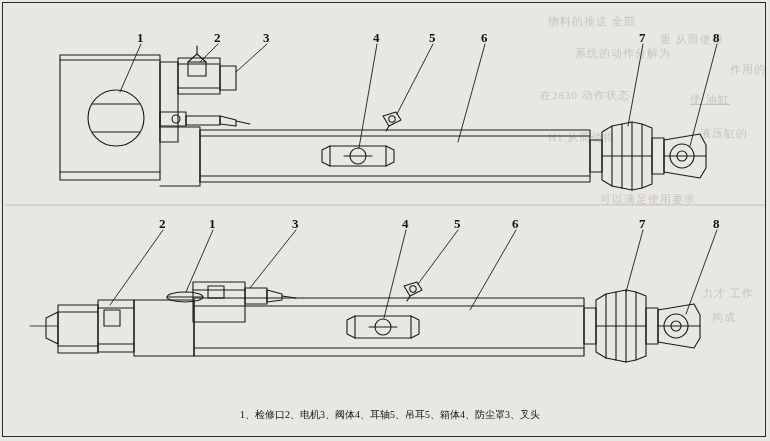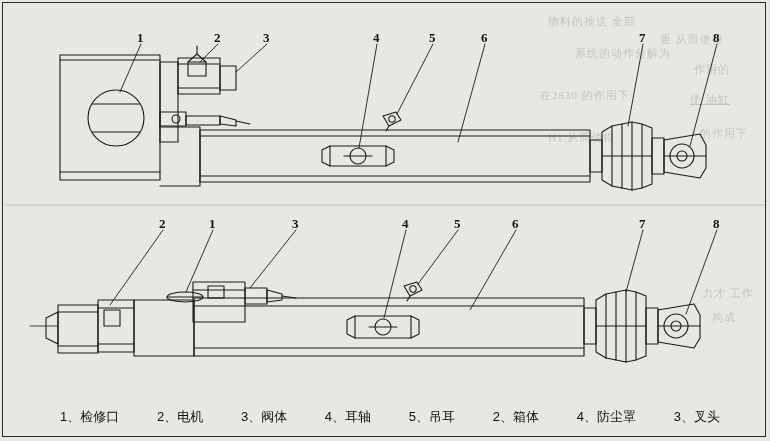--- a/index.html
+++ b/index.html
@@ -27,24 +27,24 @@
     font-size:13px;
     color:#111;
     font-family:"Liberation Serif", serif;
     font-weight:600;
   }
   .legend{
     position:absolute;
     left:60px;top:408px;
     width:660px;
     display:flex;
-    justify-content:space-between;
-    font-size:13px;
+    justify-content:center;
+    font-size:10px;
     color:#111;
-    font-family:Liberation Sans, sans-serif;
+    font-family:Liberation Serif, serif;
   }
   .legend span{white-space:nowrap;}
   .ghost{
     position:absolute;
     color:rgba(120,115,108,0.30);
     font-size:11px;
     font-family:"Liberation Serif", serif;
     letter-spacing:1px;
     pointer-events:none;
     user-select:none;
@@ -53,25 +53,26 @@
 </head>
 <body>
 
 <div id="page">
 
   <div class="frame"></div>
 
   <div class="ghost" style="left:548px;top:14px;">物料的推送 全部</div>
   <div class="ghost" style="left:660px;top:32px;">重 从而使得</div>
   <div class="ghost" style="left:575px;top:46px;">系统的动作分解为</div>
-  <div class="ghost" style="left:694px;top:62px;">作用的</div>
-  <div class="ghost" style="left:540px;top:88px;">在2830 的作用下</div>
+  <div class="ghost" style="left:730px;top:62px;">作用的</div>
+  <div class="ghost" style="left:540px;top:88px;">在2830 动作状态</div>
   <div class="ghost" style="left:690px;top:92px;text-decoration:underline;">使 油缸</div>
   <div class="ghost" style="left:548px;top:130px;">H1 从而使得</div>
-  <div class="ghost" style="left:700px;top:126px;">的作用下</div>
+  <div class="ghost" style="left:700px;top:126px;">液压缸的</div>
+  <div class="ghost" style="left:600px;top:192px;">可以满足使用要求</div>
   <div class="ghost" style="left:702px;top:286px;text-align:right;">力才 工作</div>
   <div class="ghost" style="left:712px;top:310px;">构成</div>
 
   <svg class="diagram" viewBox="0 0 770 441">
     <g fill="none" stroke="#1a1a1a" stroke-width="1.1" stroke-linejoin="round" stroke-linecap="round">
 
       <g>
 
         <rect x="60" y="55" width="100" height="125"></rect>
         <line x1="60" y1="60" x2="160" y2="60"></line>
@@ -222,18 +223,18 @@
   <div class="callout-num" style="left:512px;top:216px;">6</div>
   <div class="callout-num" style="left:639px;top:216px;">7</div>
   <div class="callout-num" style="left:713px;top:216px;">8</div>
 
   <div class="legend">
     <span>1、检修口</span>
     <span>2、电机</span>
     <span>3、阀体</span>
     <span>4、耳轴</span>
     <span>5、吊耳</span>
-    <span>2、箱体</span>
+    <span>5、箱体</span>
     <span>4、防尘罩</span>
     <span>3、叉头</span>
   </div>
 
 </div>
 
 </body></html>

